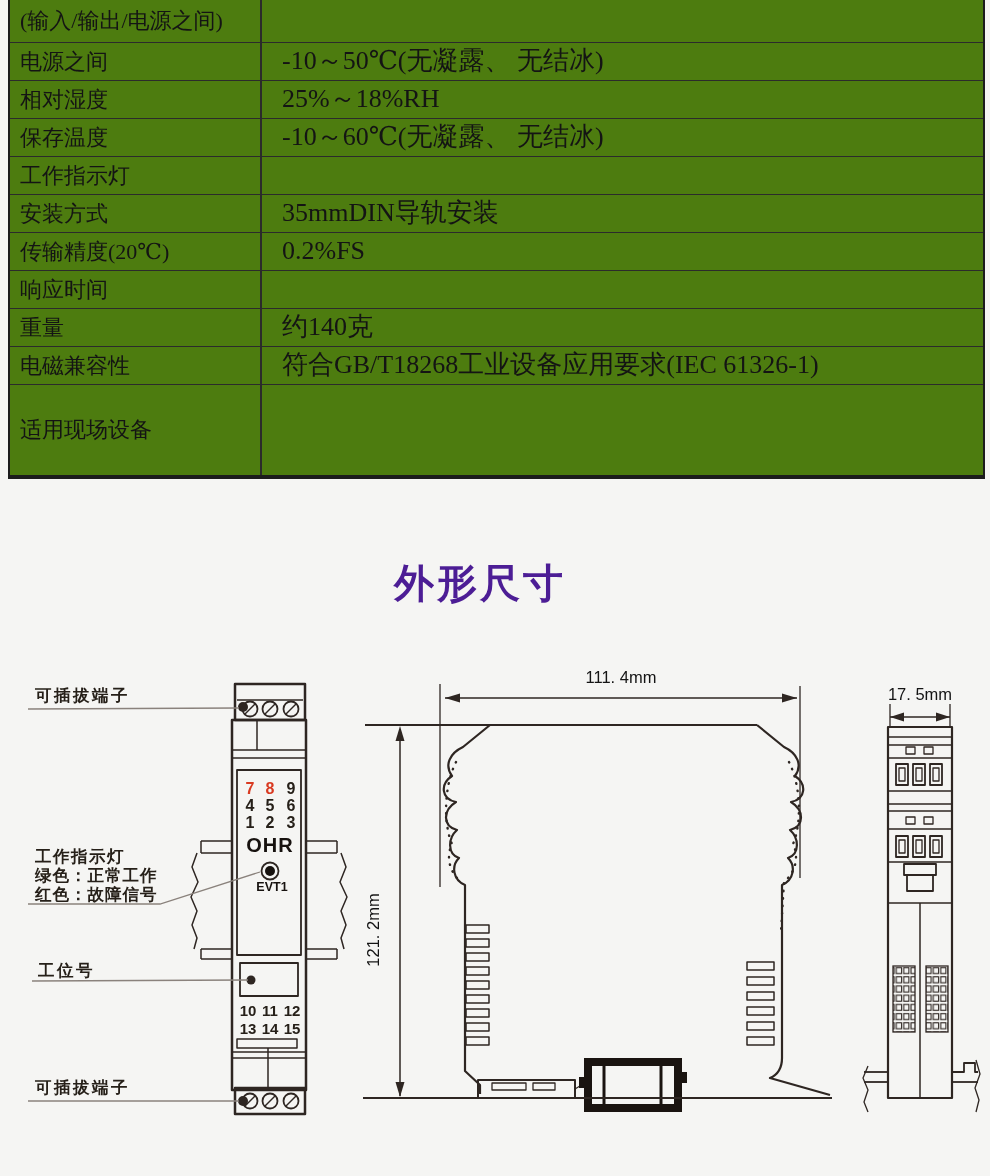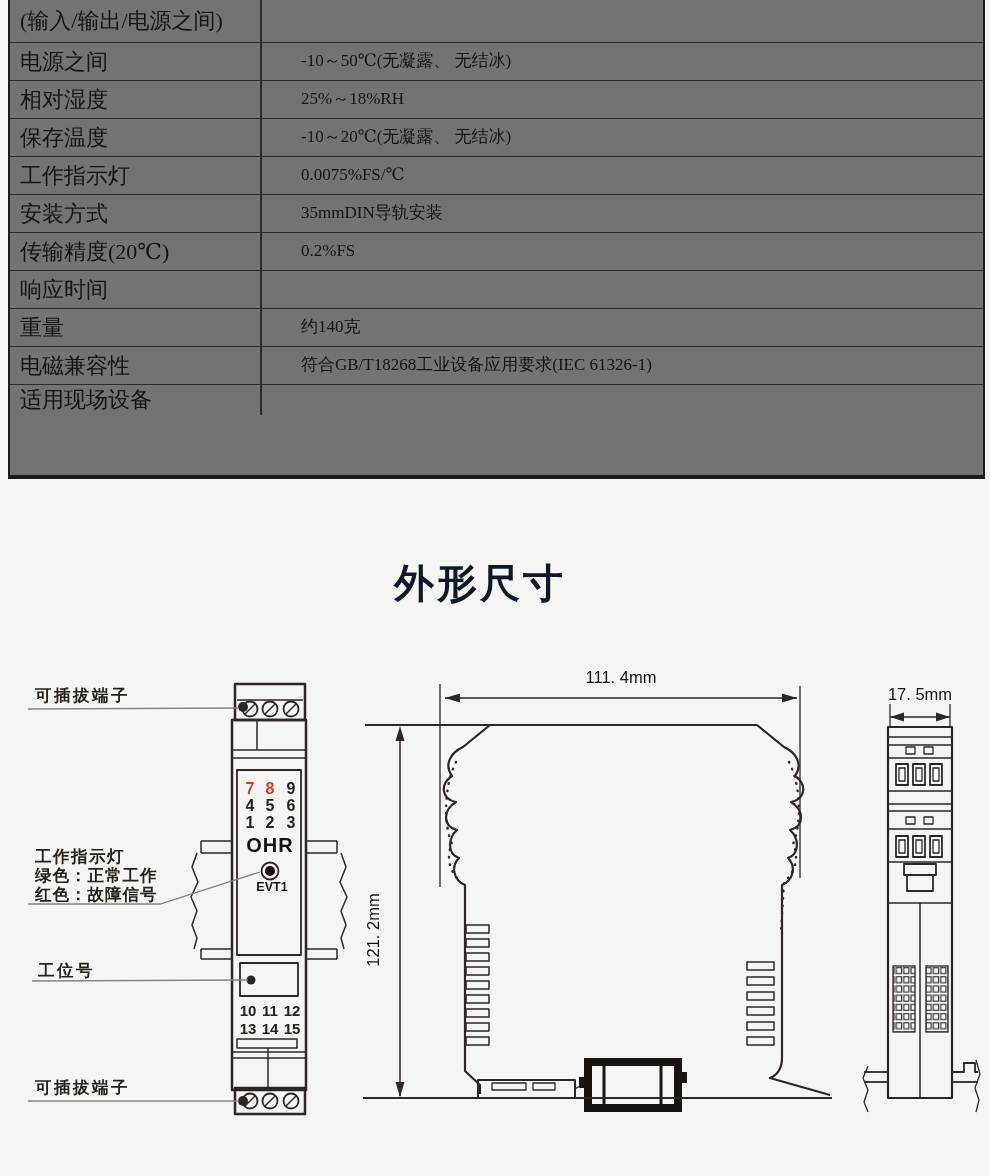--- a/index.html
+++ b/index.html
@@ -1,35 +1,35 @@
 <!DOCTYPE html>
 <html><head>
 <meta charset="utf-8">
 <style>
   html,body{margin:0;padding:0;}
   body{width:990px;height:1176px;position:relative;background:#f5f5f3;
        font-family:"Liberation Sans","DejaVu Sans",sans-serif;overflow:hidden;}
 
   
-  .spec-table{position:absolute;left:8px;top:0;width:977px;background:#737373;
+  .spec-table{position:absolute;left:8px;top:0;width:977px;background:#4d7c0f;
               border-left:2px solid #1c1c1c;border-right:2px solid #1c1c1c;
               border-bottom:4px solid #1c1c1c;box-sizing:border-box;}
   .trow{display:flex;height:38px;border-bottom:1px solid #2b2b2b;box-sizing:border-box;}
   .trow:first-child{height:43px;}
-  .trow:last-child{height:90px;border-bottom:none;flex-direction:column;}
+  .trow:last-child{height:90px;border-bottom:none;}
   .tlabel{width:252px;flex:0 0 auto;padding-left:10px;border-right:2px solid #2b2b2b;
           display:flex;align-items:center;box-sizing:border-box;
           font-family:"Liberation Serif","DejaVu Serif",serif;font-size:22px;color:#141414;}
   .tvalue{flex:1;padding-left:20px;display:flex;align-items:center;white-space:pre-line;
-          font-family:"Liberation Serif","DejaVu Serif",serif;font-size:17px;color:#141414;
-          line-height:1.7;margin-left:19px;}
+          font-family:"Liberation Serif","DejaVu Serif",serif;font-size:26px;color:#141414;
+          line-height:1.7;}
 
   
   .section-title{position:absolute;top:556px;left:0;width:960px;text-align:center;
-                 font-size:40px;font-weight:bold;color:#0f172a;letter-spacing:3px;}
+                 font-size:40px;font-weight:bold;color:#4c1d95;letter-spacing:3px;}
 
   
   svg.drawing{position:absolute;left:0;top:640px;}
   .ln,.ln13,.ln15,.ln18,.ln22,.ln25{stroke:#2e2622;fill:none;stroke-linecap:butt;stroke-linejoin:round;}
   .ln{stroke-width:2;}
   .ln13{stroke-width:1.3;}
   .ln15{stroke-width:1.5;}
   .ln18{stroke-width:1.8;}
   .ln22{stroke-width:2.2;}
   .ln25{stroke-width:2.5;}
@@ -59,25 +59,24 @@
   <div class="trow">
     <div class="tlabel">电源之间</div>
     <div class="tvalue">-10～50℃(无凝露、 无结冰)</div>
   </div>
   <div class="trow">
     <div class="tlabel">相对湿度</div>
     <div class="tvalue">25%～18%RH</div>
   </div>
   <div class="trow">
     <div class="tlabel">保存温度</div>
-    <div class="tvalue">-10～20℃(无凝露、 无结冰)</div>
+    <div class="tvalue">-10～60℃(无凝露、 无结冰)</div>
   </div>
   <div class="trow">
     <div class="tlabel">工作指示灯</div>
-    <div class="tvalue">0.0075%FS/℃</div>
   </div>
   <div class="trow">
     <div class="tlabel">安装方式</div>
     <div class="tvalue">35mmDIN导轨安装</div>
   </div>
   <div class="trow">
     <div class="tlabel">传输精度(20℃)</div>
     <div class="tvalue">0.2%FS</div>
   </div>
   <div class="trow">

